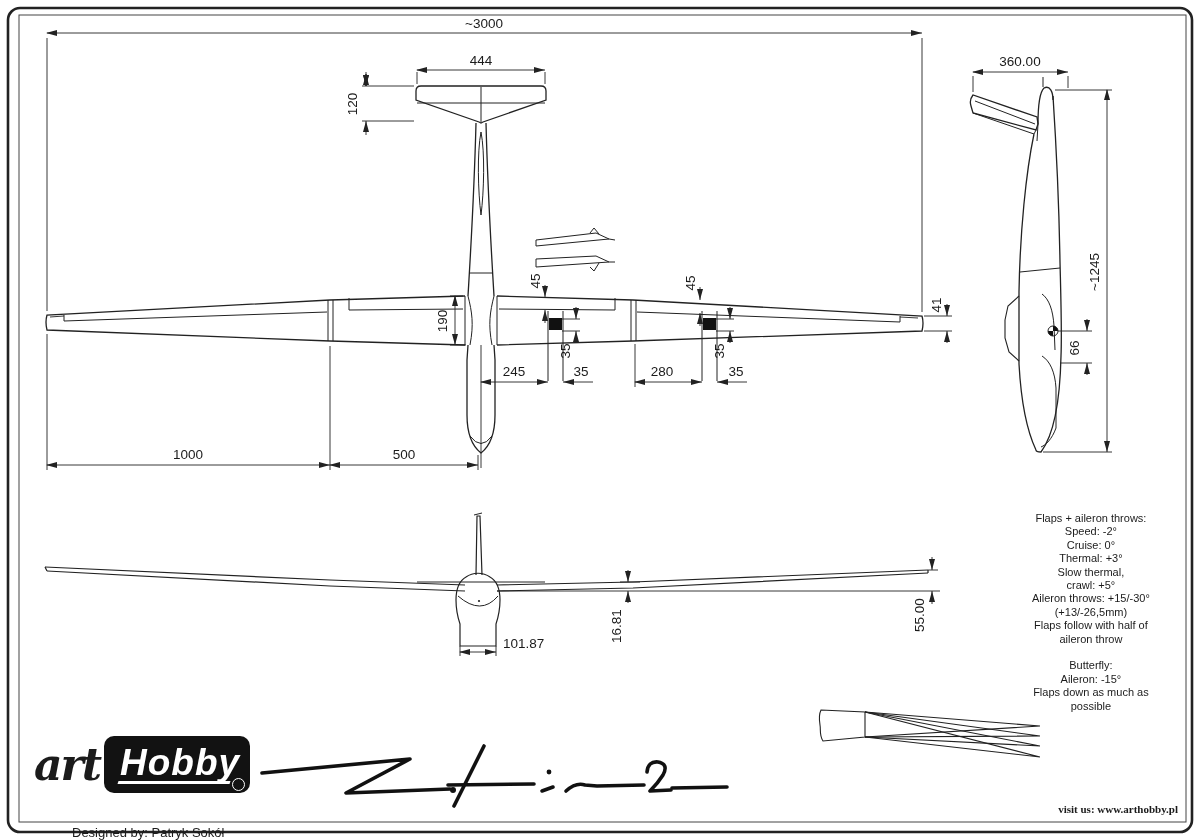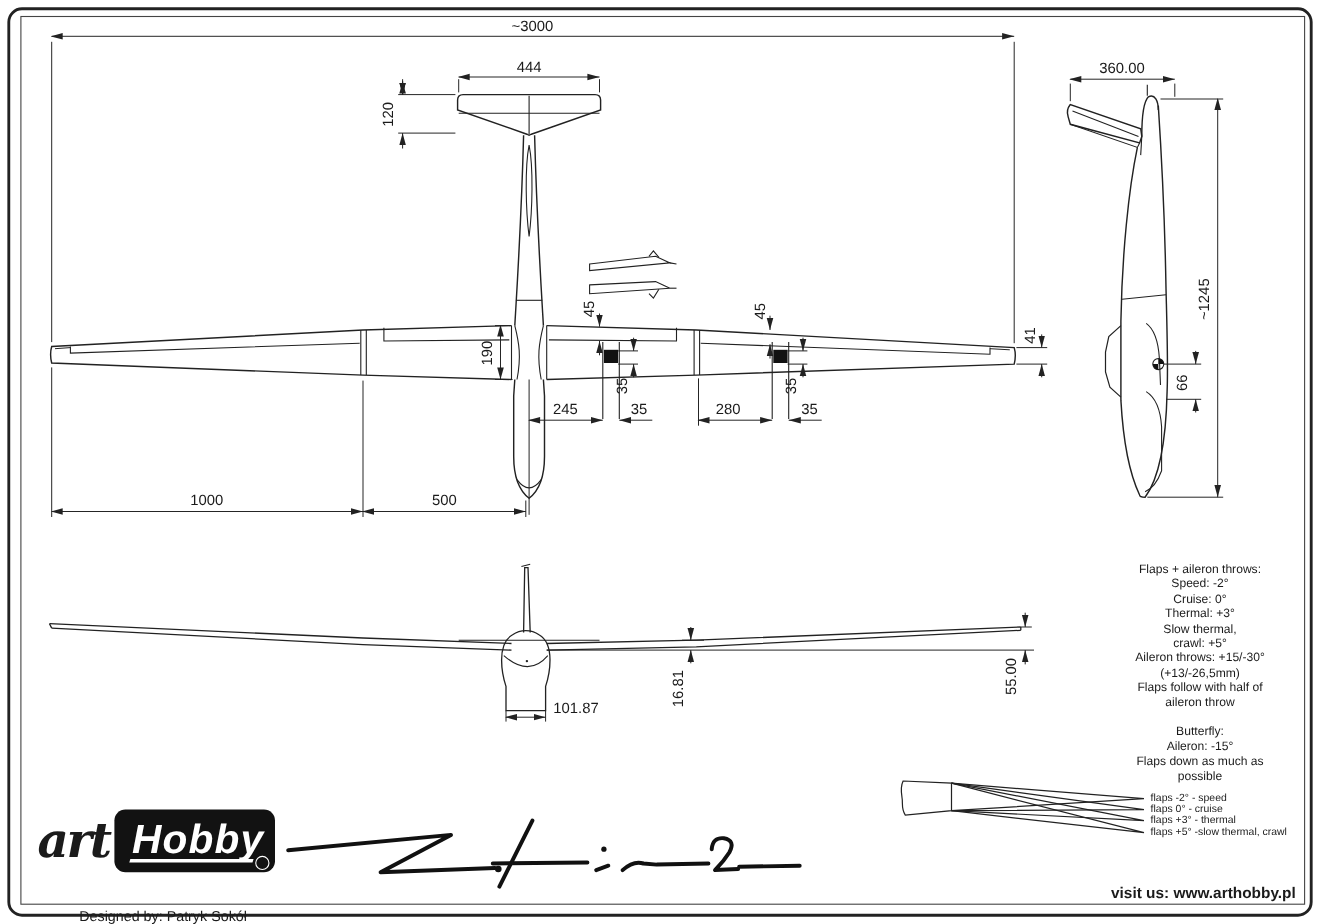--- a/index.html
+++ b/index.html
@@ -1,21 +1,21 @@
 <!DOCTYPE html>
 <html><head>
 <meta charset="utf-8">
 <style>
   html,body{margin:0;padding:0;background:#fff;}
   #stage{position:relative;width:1200px;height:840px;background:#fff;overflow:hidden;
          font-family:"Liberation Sans",sans-serif;color:#1b1b1b;}
   .abs{position:absolute;}
   .txtblock{font-size:11px;line-height:13.4px;color:#1b1b1b;white-space:nowrap;}
   .flaplabels{font-size:9.5px;line-height:10.2px;color:#1b1b1b;white-space:nowrap;}
-  .visit{font-size:14px;font-weight:bold;}
+  .visit{font-size:11px;font-weight:bold;font-family:Liberation Serif, serif;}
   .designed{font-size:13px;margin-top:28px;}
   .artword{font-size:44px;font-weight:bold;font-style:italic;font-family:"DejaVu Serif",serif;
            letter-spacing:-2px;}
   .hobbybox{background:#121212;border-radius:10px;width:146px;height:57px;}
   .hobbyword{color:#fff;font-size:37px;font-weight:bold;font-style:italic;
              font-family:"Liberation Sans",sans-serif;letter-spacing:1px;}
   .hobbyunderline{position:absolute;left:14px;top:45px;width:112px;height:3px;background:#fff;
                   transform:skewX(-18deg);}
   .rcircle{position:absolute;left:122px;top:41px;width:11px;height:11px;border:1.4px solid #fff;
            border-radius:50%;}
@@ -252,21 +252,20 @@
 </svg>
 
   
 
   
 
   
   <div class="abs txtblock" style="left:1032px;top:512px;text-align:center;">Flaps + aileron throws:<br>Speed: -2°<br>Cruise: 0°<br>Thermal: +3°<br>Slow thermal,<br>crawl: +5°<br>Aileron throws: +15/-30°<br>(+13/-26,5mm)<br>Flaps follow with half of<br>aileron throw<br>&nbsp;<br>Butterfly:<br>Aileron: -15°<br>Flaps down as much as<br>possible</div>
 
   
-  <div class="abs flaplabels" style="left:1046px;top:721px;">flaps -2° - speed<br>flaps 0° - cruise<br>flaps +3° - thermal<br>flaps +5° -slow thermal, crawl</div>
 
   
   <div class="abs artword" style="left:34px;top:739px;">art</div>
   <div class="abs hobbybox" style="left:104px;top:736px;">
     <div class="abs hobbyword" style="left:16px;top:6px;">Hobby</div>
     <div class="hobbyunderline"></div>
     <div class="rcircle" style="left:128px;top:42px;"></div>
   </div>
   <div class="abs designed" style="left:72px;top:797px;">Designed by: Patryk Sokół</div>
   <div class="abs visit" style="right:22px;top:803px;">visit us: www.arthobby.pl</div>

